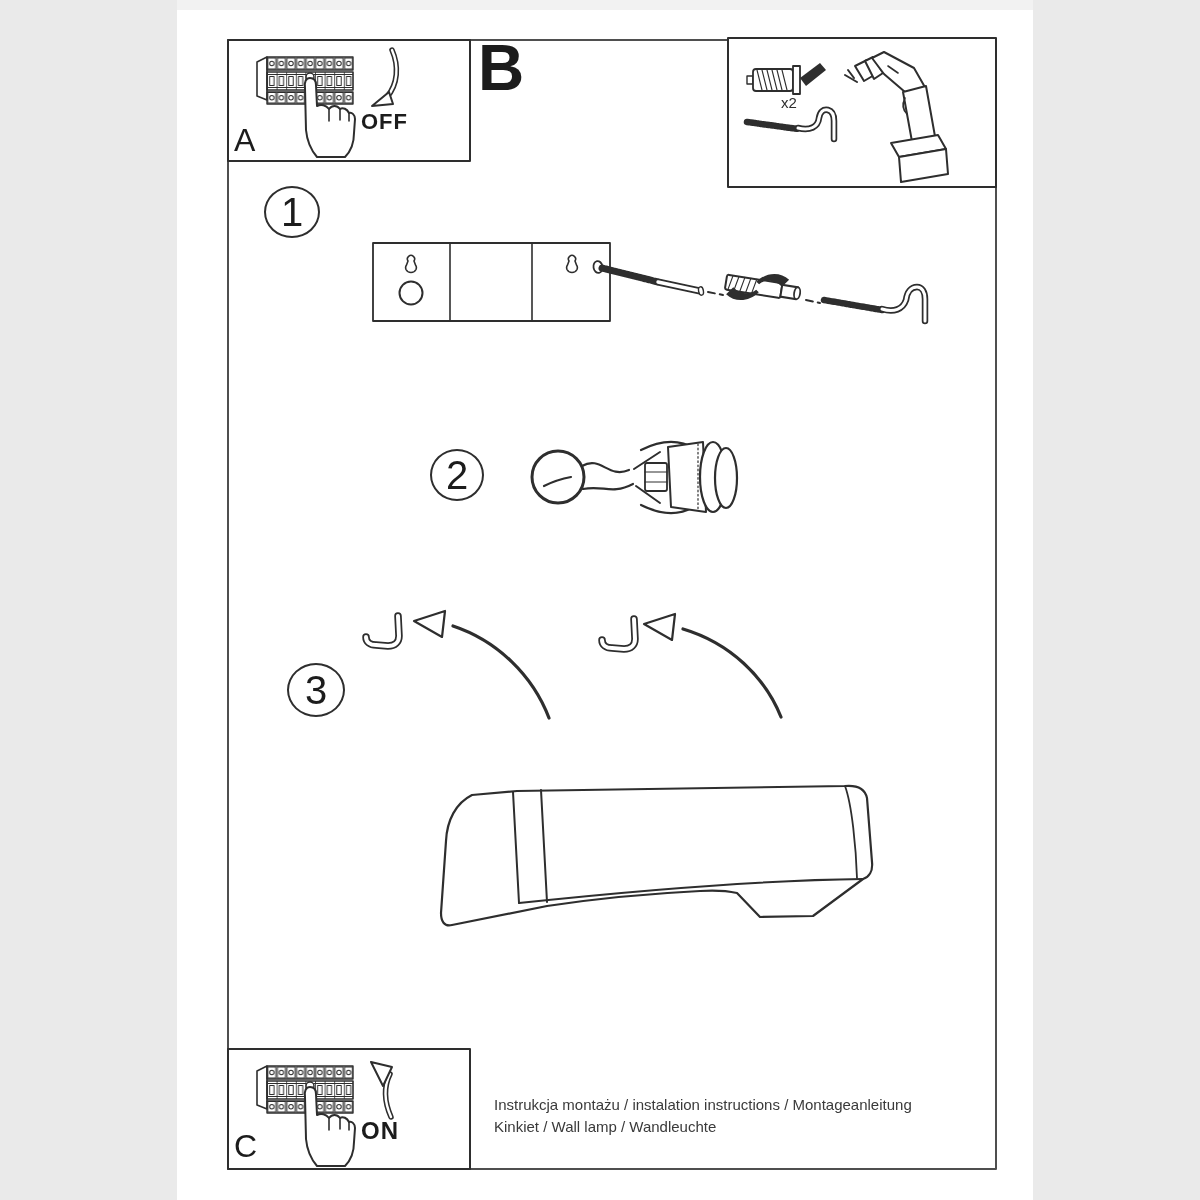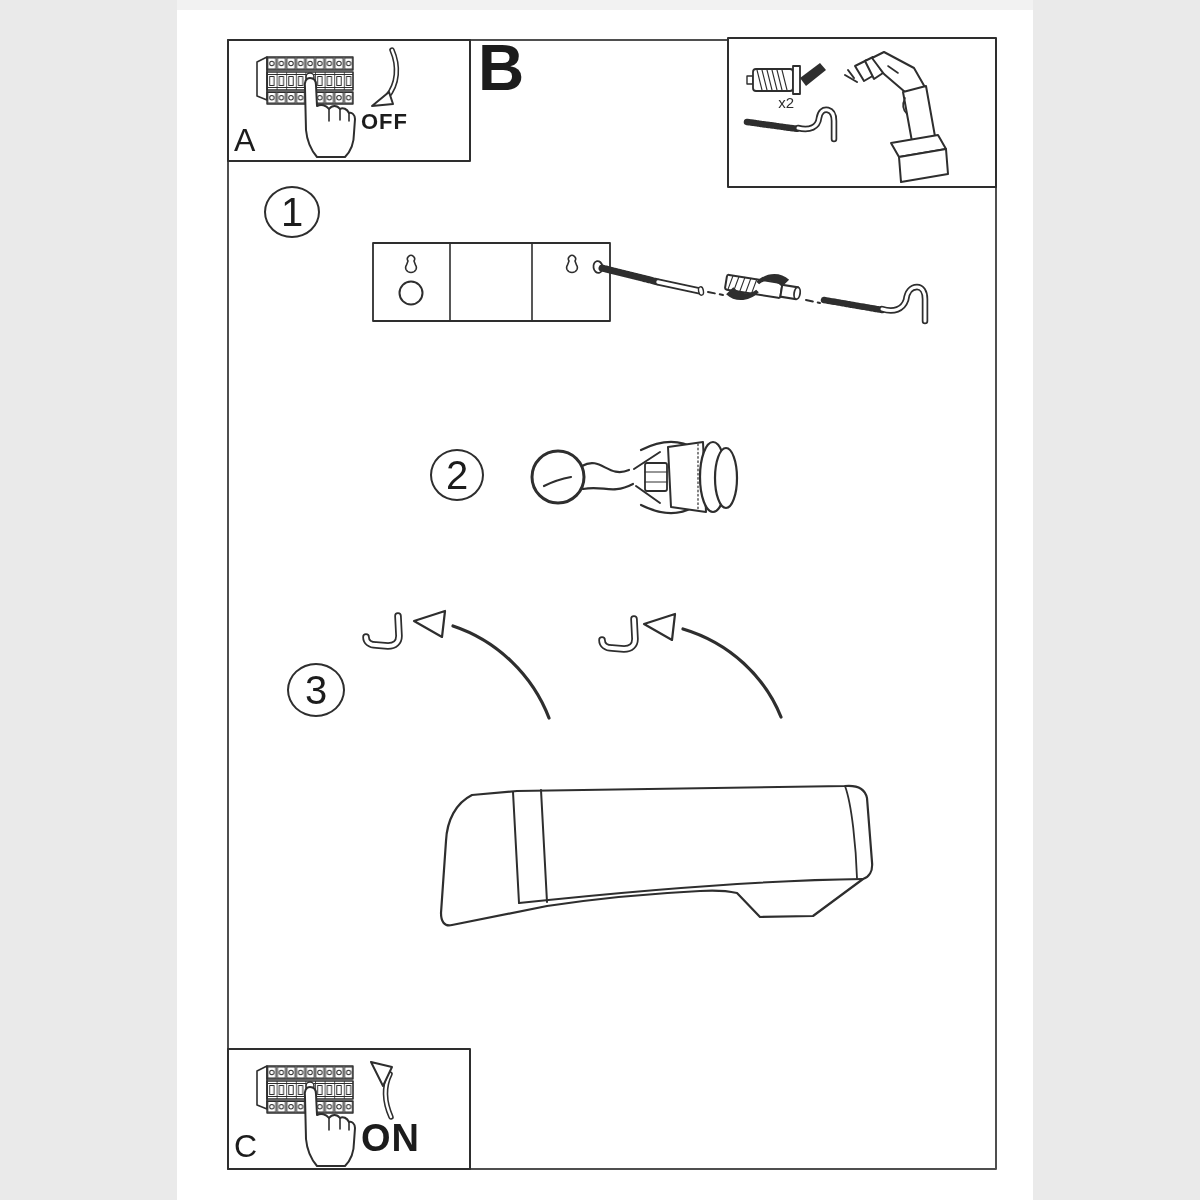--- a/index.html
+++ b/index.html
@@ -6,24 +6,24 @@
   #stage{position:relative;width:1200px;height:1200px;background:#ffffff;overflow:hidden;
          font-family:"Liberation Sans",sans-serif;}
   .band{position:absolute;top:0;height:1200px;background:#eaeaea;}
   #band-left{left:0;width:177px;}
   #band-right{left:1033px;width:167px;}
   #top-strip{position:absolute;left:177px;top:0;width:856px;height:10px;background:#f2f2f2;}
   #art{position:absolute;left:0;top:0;}
   .txt{position:absolute;color:#1c1c1c;white-space:nowrap;line-height:1;}
   #b-letter{left:478px;top:36px;font-size:64px;font-weight:700;}
   #off-label{left:361px;top:111px;font-size:22px;font-weight:700;letter-spacing:1px;}
-  #on-label{left:361px;top:1119px;font-size:38px;font-weight:700;letter-spacing:1px;}
+  #on-label{left:361px;top:1119px;font-size:24px;font-weight:700;letter-spacing:1px;}
   #a-label{left:234px;top:124px;font-size:32px;}
   #c-label{left:234px;top:1130px;font-size:32px;}
-  #x2-label{left:760px;top:95px;width:34px;text-align:right;font-size:15px;color:#2e2e2e;}
+  #x2-label{left:781px;top:95px;width:34px;text-align:left;font-size:15px;color:#2e2e2e;}
   .step-circle{position:absolute;border:2px solid #2e2e2e;border-radius:50%;
                display:flex;align-items:center;justify-content:center;
                font-size:40px;color:#1c1c1c;background:#fff;}
   #step-1{left:264px;top:186px;width:52px;height:48px;}
   #step-2{left:430px;top:449px;width:50px;height:48px;}
   #step-3{left:287px;top:663px;width:54px;height:50px;}
   #footer{position:absolute;left:494px;top:1094px;font-size:15px;color:#3a3a3a;line-height:22px;}
 </style>
 </head>
 <body>
@@ -222,13 +222,17 @@
   <div class="step-circle" id="step-2">
     <span>2</span>
   </div>
   <div class="step-circle" id="step-3">
     <span>3</span>
   </div>
 
   <div class="txt" id="c-label">C</div>
   <div class="txt" id="on-label">ON</div>
 
+  <div id="footer">
+    <div>Instrukcja montażu / instalation instructions / Montageanleitung</div>
+    <div>Kinkiet / Wall lamp / Wandleuchte</div>
+  </div>
 </div>
 
 </body></html>

